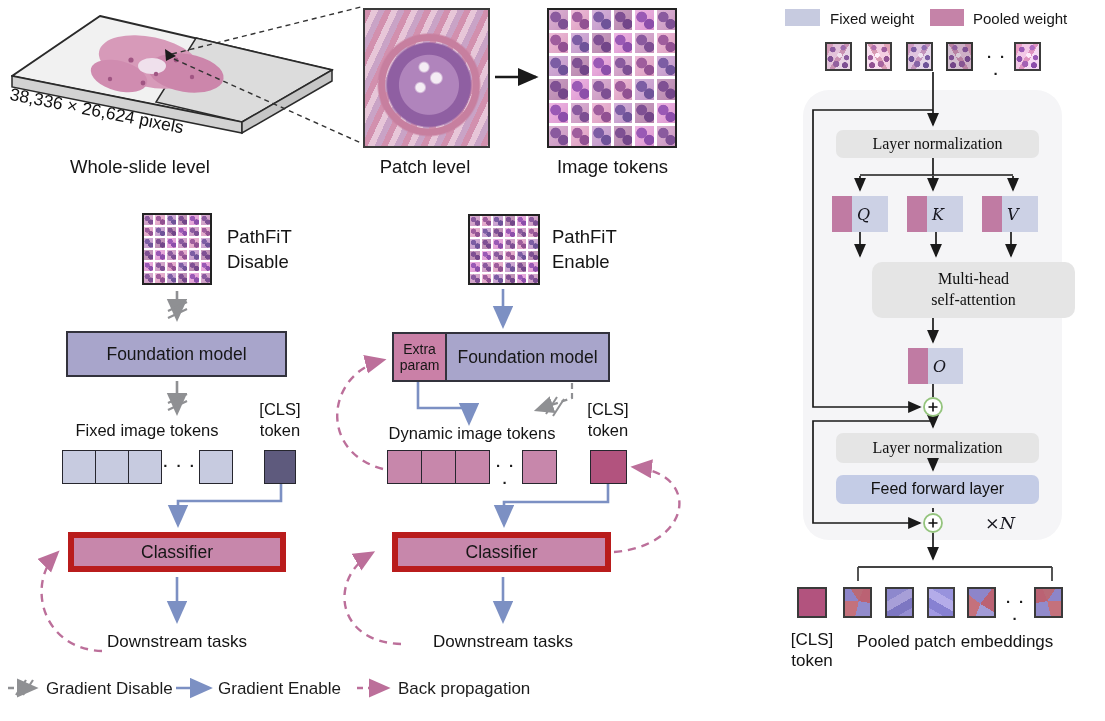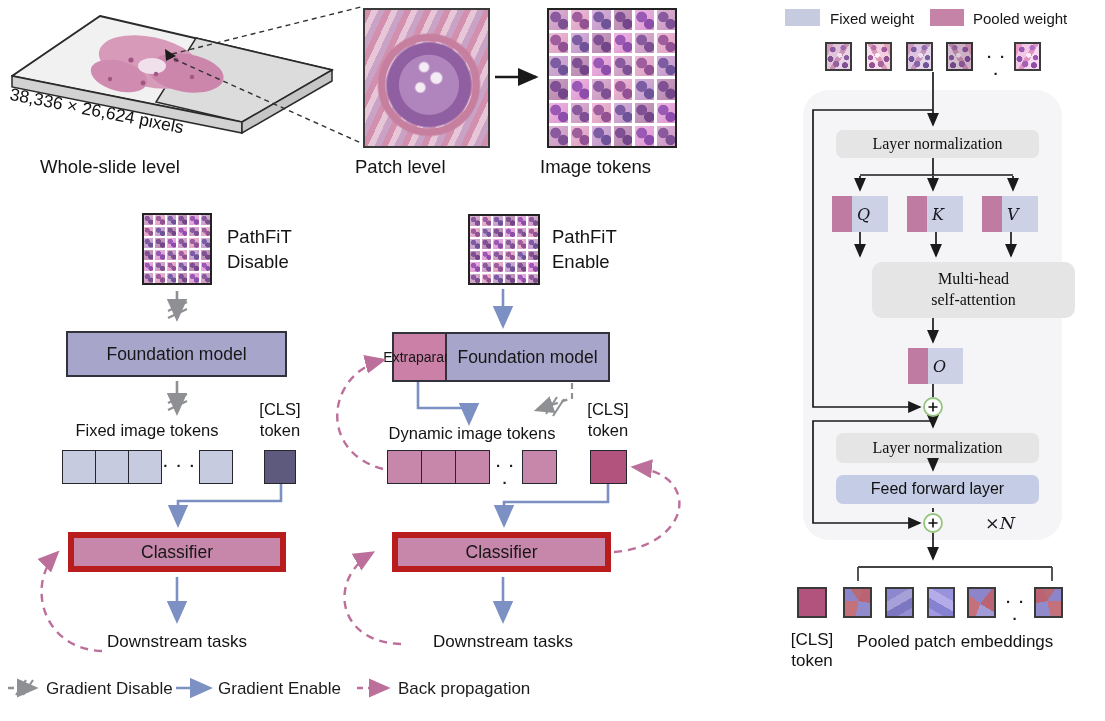--- a/index.html
+++ b/index.html
@@ -3,33 +3,33 @@
 <meta charset="utf-8">
 <style>
   html,body{margin:0;padding:0;background:#fff;}
   #canvas{position:relative;width:1105px;height:721px;background:#fff;overflow:hidden;
           font-family:"Liberation Sans",sans-serif;color:#161616;}
   .abs{position:absolute;}
   svg{position:absolute;left:0;top:0;pointer-events:none;}
   #wires{z-index:4;}
 
   
-  .cap{font-size:18.5px;line-height:1.15;text-align:left;color:#141414;}
+  .cap{font-size:18.5px;line-height:1.15;text-align:center;color:#141414;}
   .lbl{font-size:16.5px;line-height:1.25;text-align:center;color:#141414;}
   .title2{font-size:18.5px;line-height:25px;color:#141414;}
   .legend-txt{font-size:17px;color:#1c1c1c;}
 
   
   .model-box{box-sizing:border-box;border:2px solid #32323c;background:#a8a5cb;
              display:flex;align-items:center;justify-content:center;font-size:17.5px;z-index:2;}
   .classifier-box{box-sizing:border-box;border:6px solid #b91c1c;background:#c787ab;
              display:flex;align-items:center;justify-content:center;font-size:17.5px;z-index:2;}
   .combo{box-sizing:border-box;border:2px solid #32323c;display:flex;z-index:2;}
   .combo .extra{width:51px;background:#ca80a7;border-right:2px solid #32323c;
-                display:flex;flex-direction:row;align-items:center;justify-content:center;
+                display:flex;flex-direction:column;align-items:center;justify-content:center;
                 font-size:14px;line-height:16px;}
   .combo .fm{flex:1;background:#a8a5cb;display:flex;align-items:center;justify-content:center;font-size:17.5px;}
 
   
   .tok{position:absolute;width:34px;height:34px;box-sizing:border-box;border:1.6px solid #26262e;z-index:2;}
   .tok.fixed{background:#c7cbe0;}
   .tok.dyn{background:#c787ab;}
   .tok.cls-fixed{background:#5e5a7d;}
   .tok.cls-dyn{background:#b2537e;}
   .dots{position:absolute;font-weight:700;font-size:15px;letter-spacing:2px;color:#1b1b1b;text-align:center;z-index:2;}

